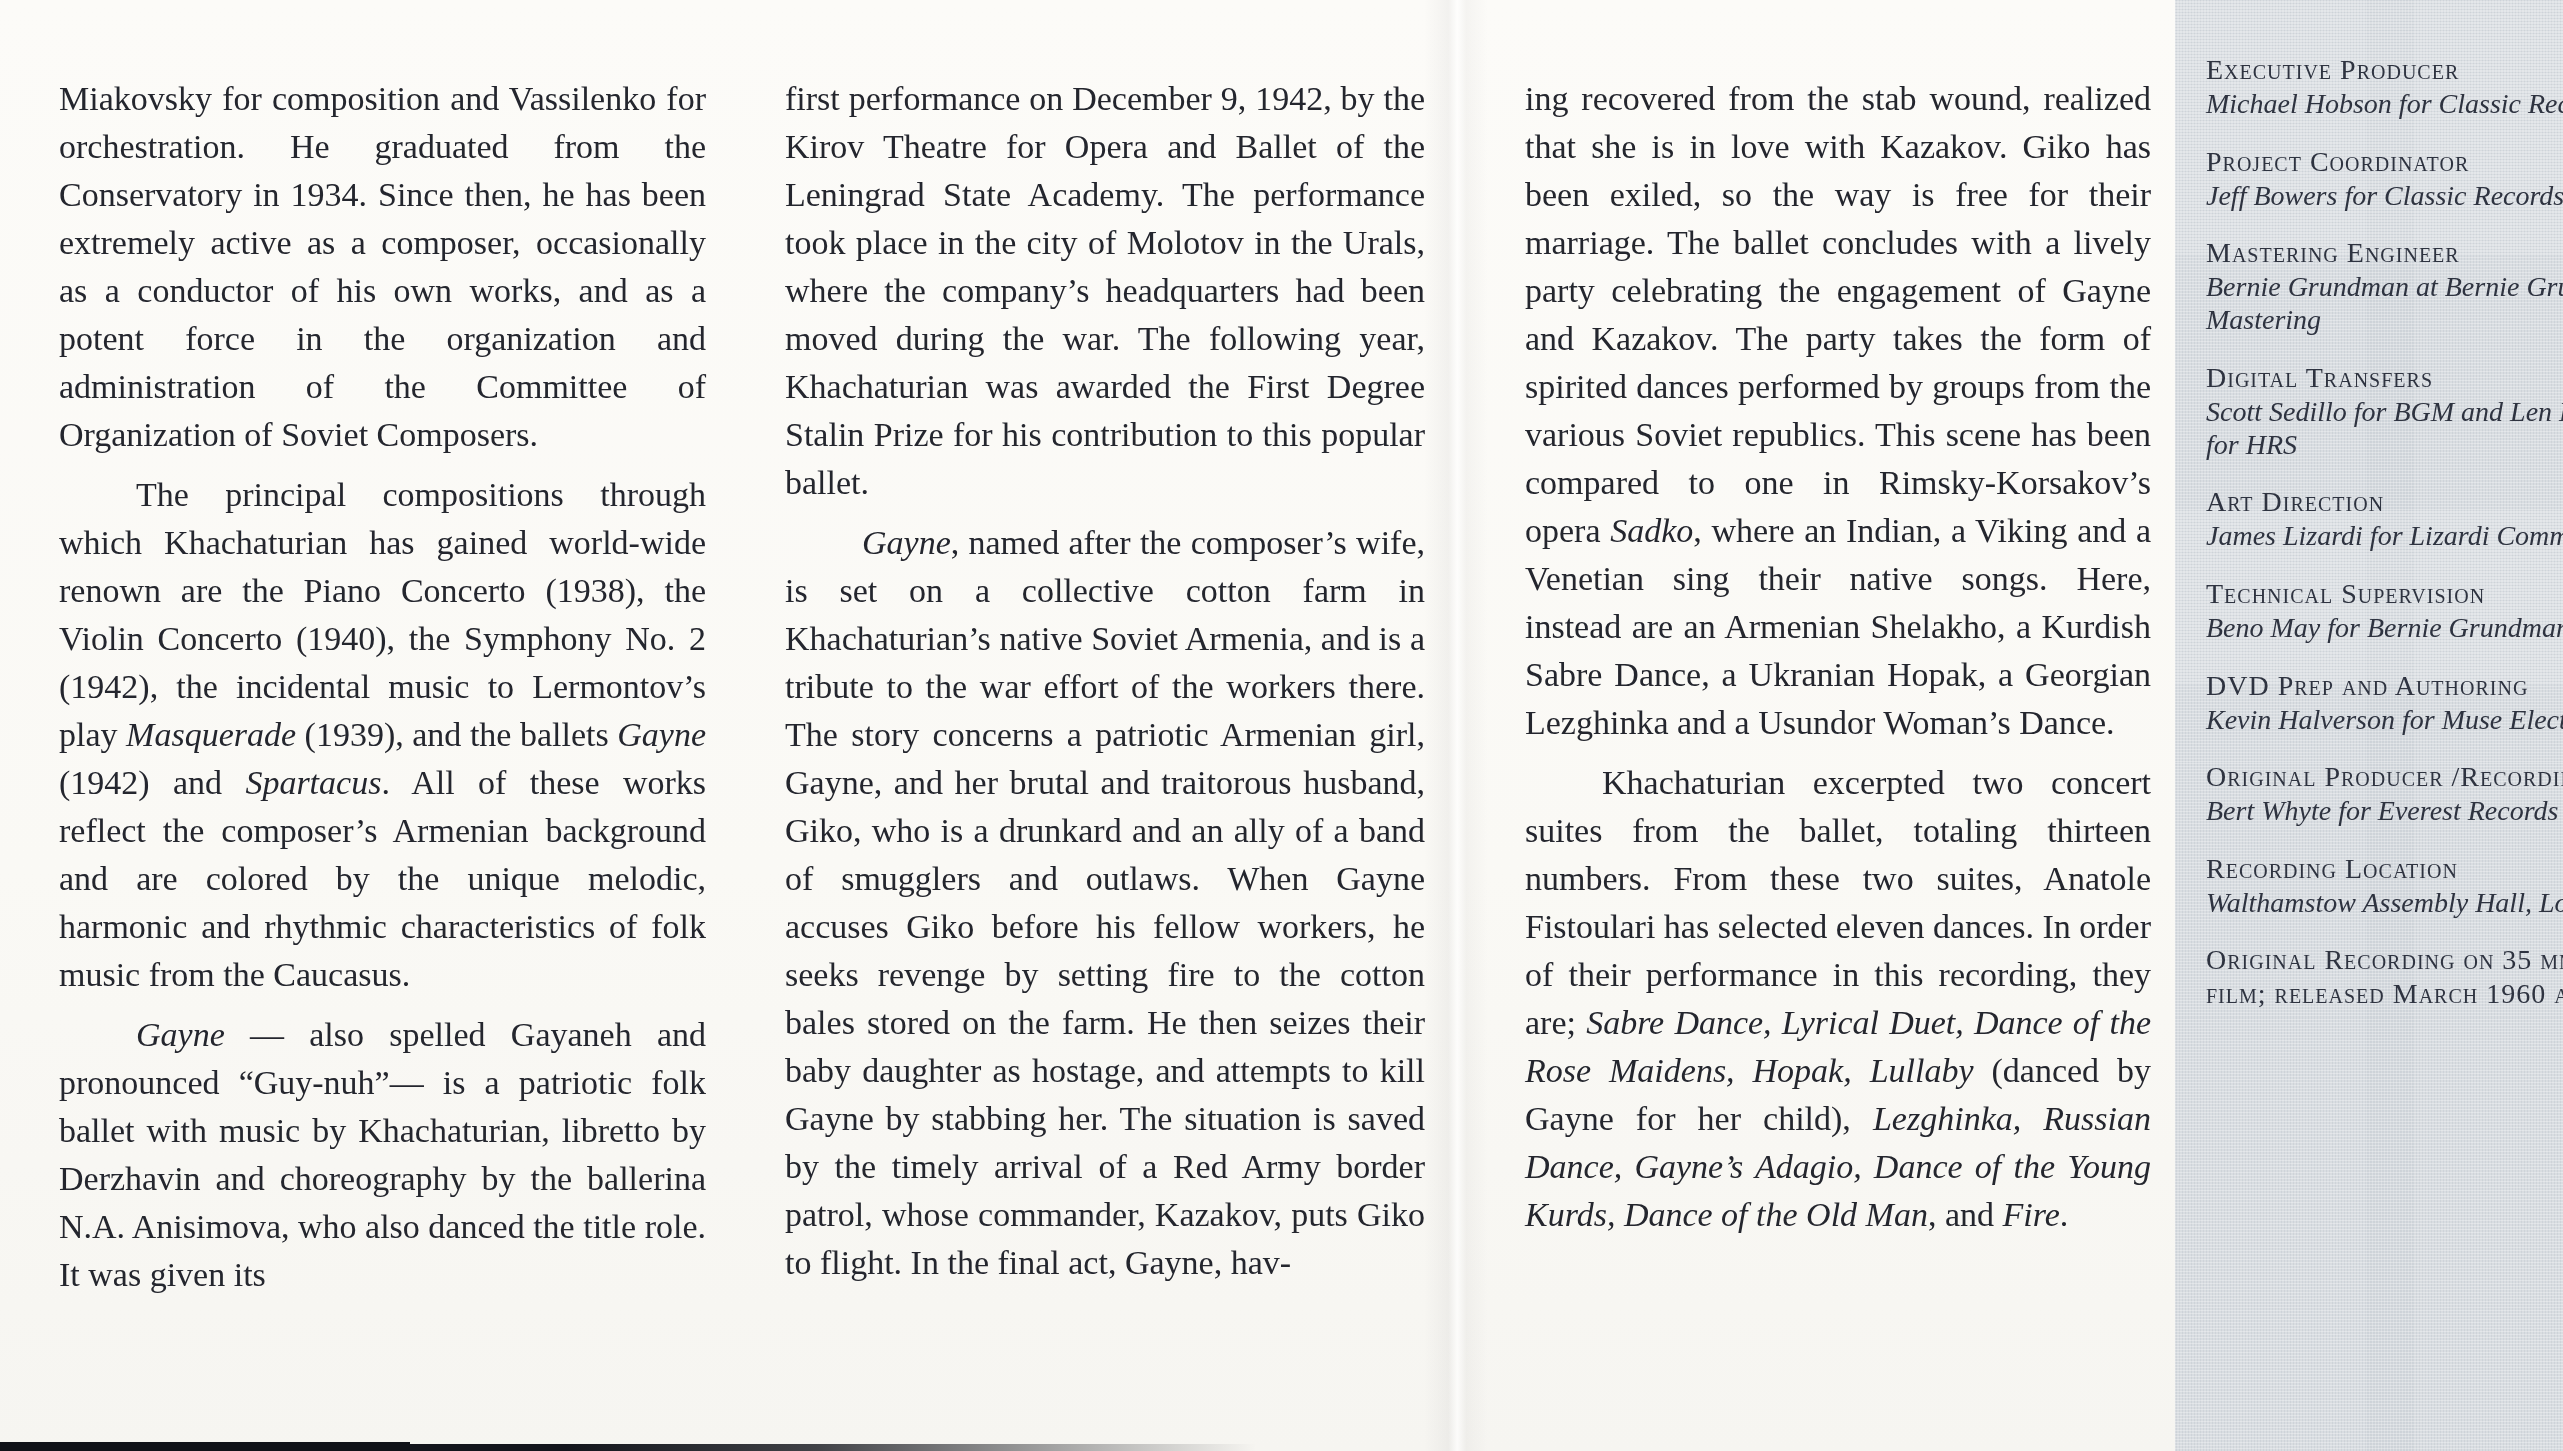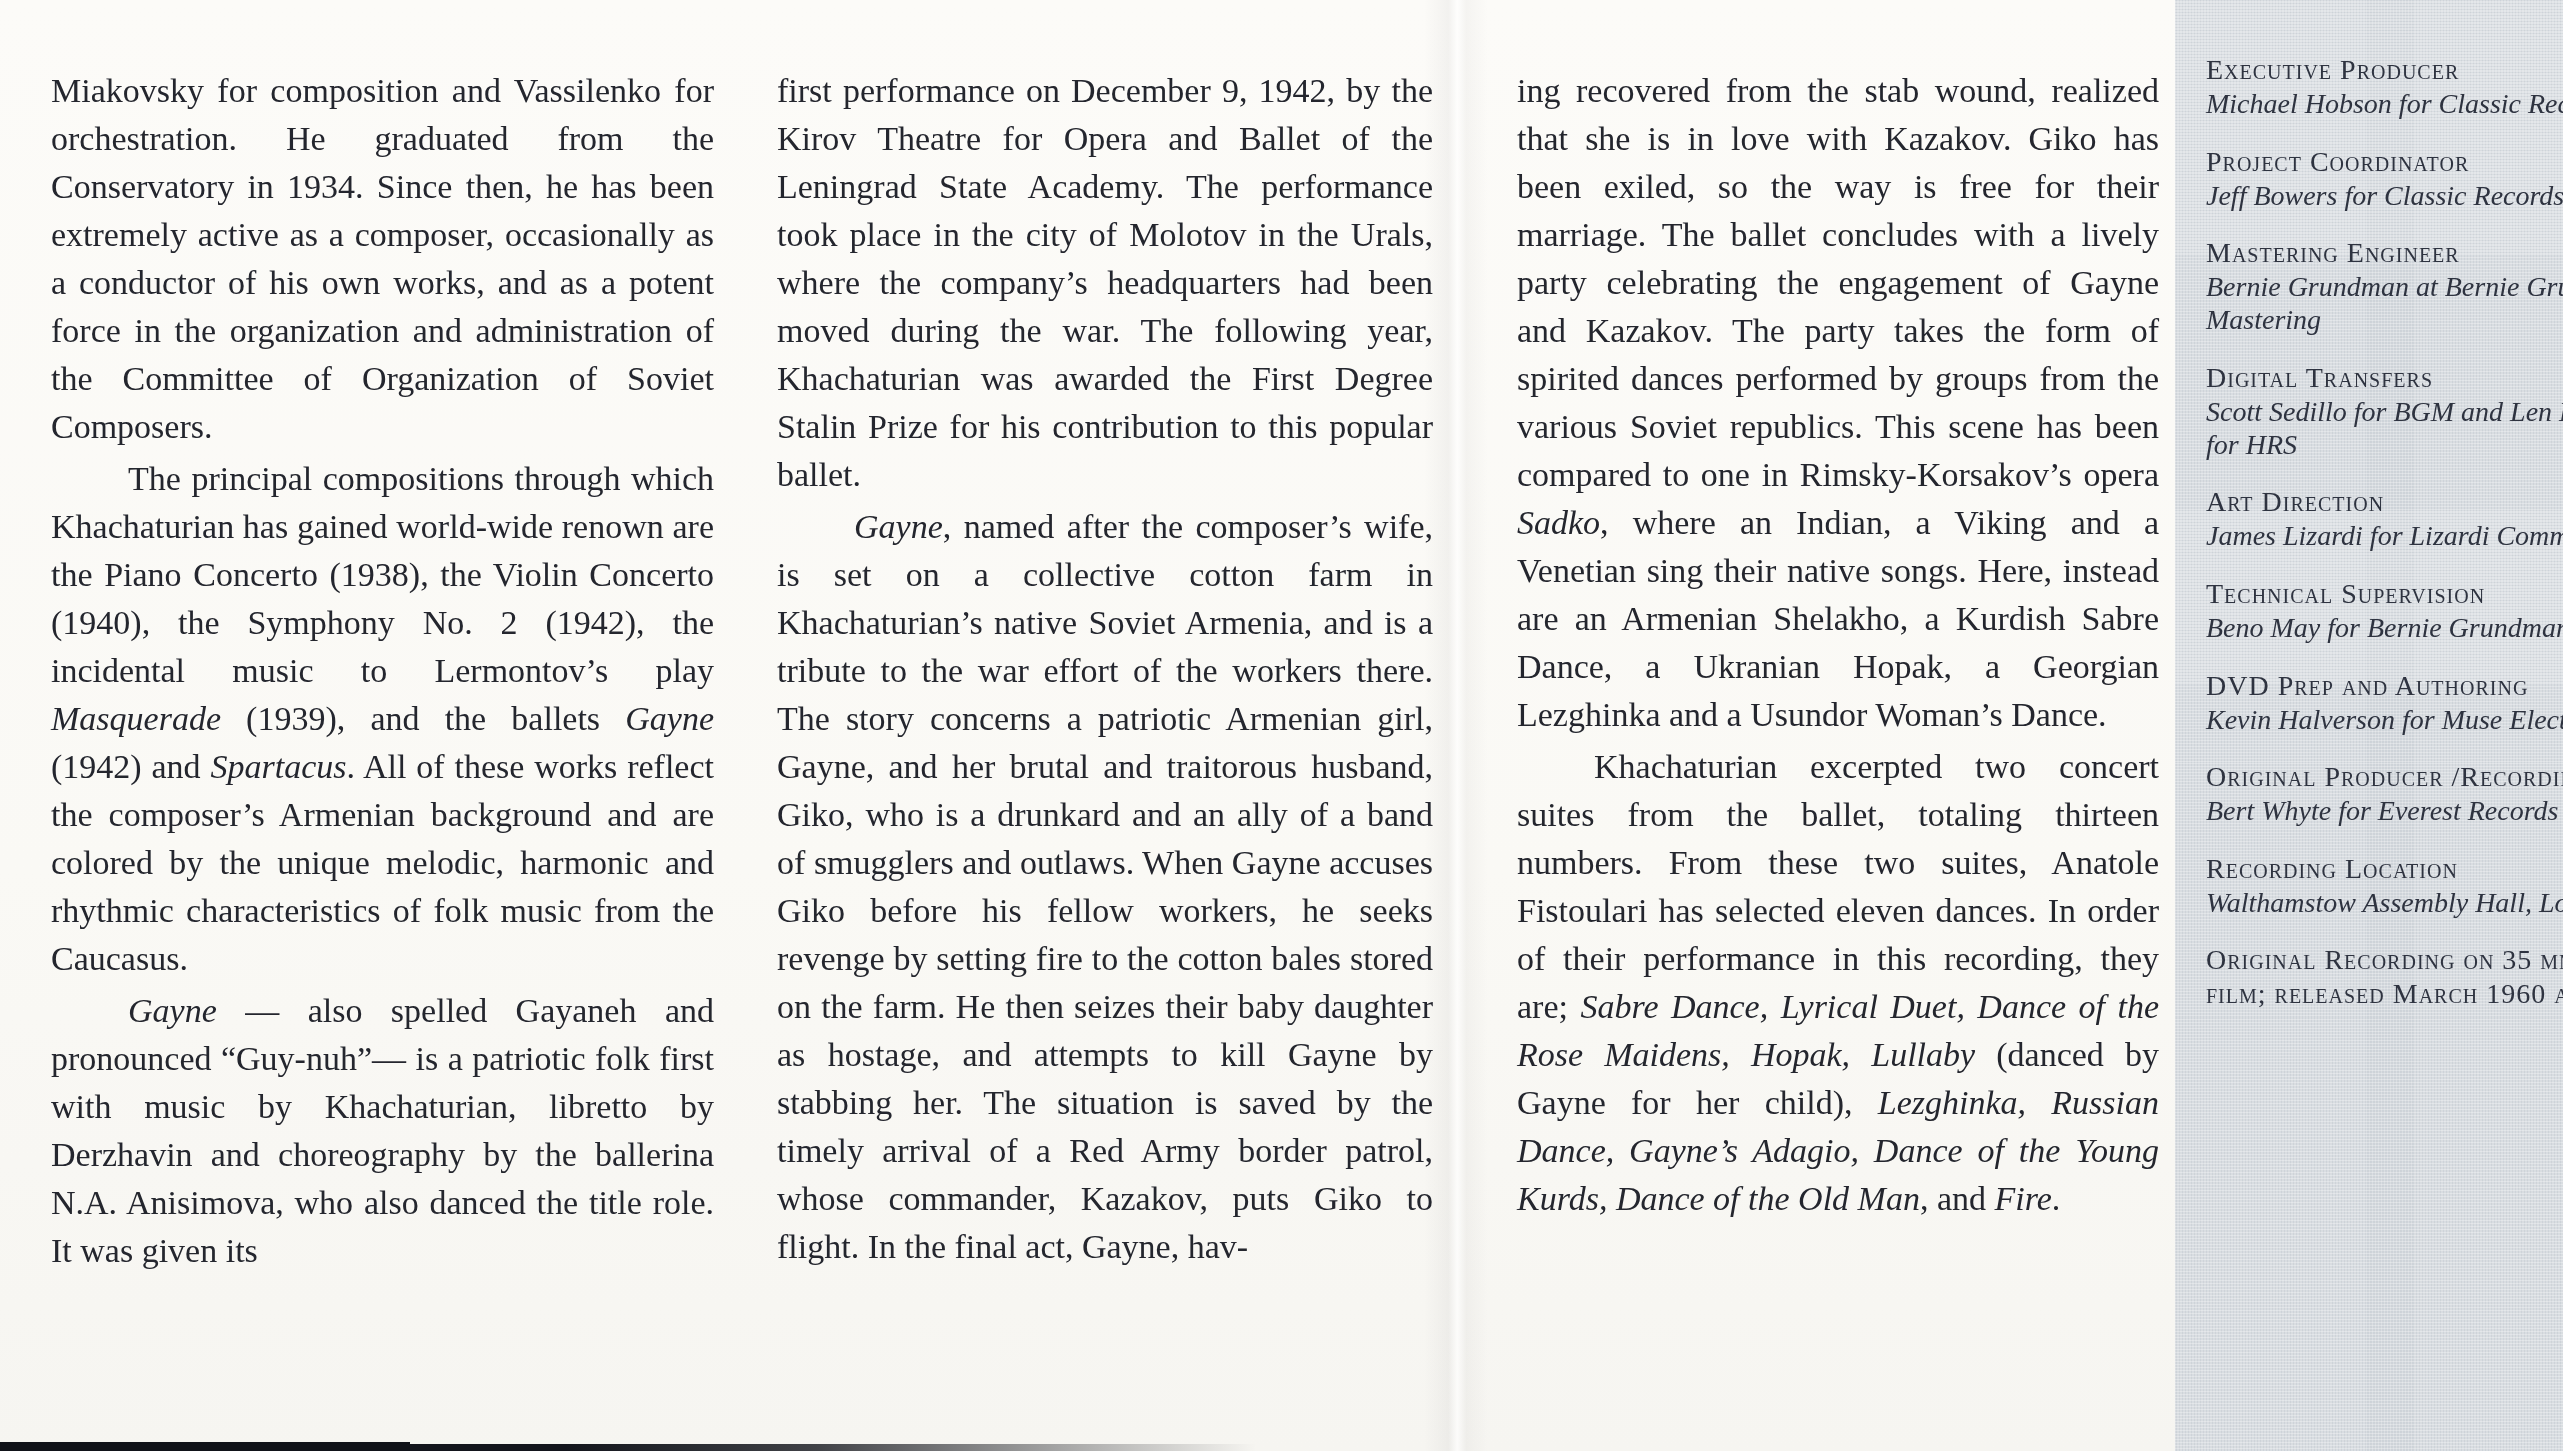--- a/index.html
+++ b/index.html
@@ -7,21 +7,21 @@
   body{width:2904px;height:1452px;position:relative;overflow:hidden;
        font-family:"Liberation Serif", serif;}
   .page{position:absolute;inset:0;background:linear-gradient(180deg,#fcfbf8 0%,#faf9f5 60%,#f6f5f1 100%);}
   .fold{position:absolute;left:1424px;top:0;width:64px;height:1452px;pointer-events:none;
         background:linear-gradient(90deg,rgba(0,0,0,0) 0%,rgba(60,60,70,0.05) 38%,rgba(255,255,255,0.65) 52%,rgba(60,60,70,0.04) 66%,rgba(0,0,0,0) 100%);}
   .col{position:absolute;top:63px;color:#24262e;font-size:34px;line-height:48px;
        text-align:justify;hyphens:auto;-webkit-hyphens:auto;overflow:hidden;}
   .c0{left:47px;width:671px;height:1353px;}
   .c1{left:773px;width:664px;height:1353px;}
   .c2{left:1513px;width:650px;height:1353px;}
-  .para{margin:4px;}
+  .para{margin:12px;}
   .para.indent{text-indent:77px;}
   .it{font-style:italic;}
   .sidebar{position:absolute;left:2175px;top:0;width:729px;height:1452px;box-sizing:border-box;
            padding:53px 29px 0 31px;color:#2e3340;
            background-color:#d9dde1;
            background-image:repeating-linear-gradient(0deg,rgba(255,255,255,0.30) 0 0.5px,rgba(0,0,0,0) 0.5px 1.5px),
                             repeating-linear-gradient(90deg,rgba(130,145,162,0.13) 0 0.5px,rgba(0,0,0,0) 0.5px 1.5px);}
   .credit{margin:0 0 24.6px 0;}
   .credit-heading{font-size:28px;line-height:34px;font-variant:small-caps;letter-spacing:1px;color:#2e3340;}
   .credit-line{font-size:28px;line-height:33px;font-style:italic;color:#2e3340;}
@@ -31,21 +31,21 @@
 </style>
 </head>
 <body>
 
 <div class="page">
   <div class="fold"></div>
 
   <div class="col c0">
       <p class="para"><span>Miakovsky for composition and Vassilenko for orchestration. He graduated from the Conservatory in 1934. Since then, he has been extremely active as a composer, occasionally as a conductor of his own works, and as a potent force in the organization and administration of the Committee of Organization of Soviet Composers.</span></p>
       <p class="para indent"><span>The principal compositions through which Khachaturian has gained world-wide renown are the Piano Concerto (1938), the Violin Concerto (1940), the Symphony No. 2 (1942), the incidental music to Lermontov’s play </span><span class="it">Masquerade</span><span> (1939), and the ballets </span><span class="it">Gayne</span><span> (1942) and </span><span class="it">Spartacus</span><span>. All of these works reflect the composer’s Armenian background and are colored by the unique melodic, harmonic and rhythmic characteristics of folk music from the Caucasus.</span></p>
-      <p class="para indent"><span class="it">Gayne</span><span> — also spelled Gayaneh and pronounced “Guy-nuh”— is a patriotic folk first with music by Khachaturian, libretto by Derzhavin and choreography by the ballerina N.A. Anisimova, who also danced the title role. It was given its</span></p>
+      <p class="para indent"><span class="it">Gayne</span><span> — also spelled Gayaneh and pronounced “Guy-nuh”— is a patriotic folk ballet with music by Khachaturian, libretto by Derzhavin and choreography by the ballerina N.A. Anisimova, who also danced the title role. It was given its</span></p>
     </div>
   <div class="col c1">
       <p class="para"><span>first performance on December 9, 1942, by the Kirov Theatre for Opera and Ballet of the Leningrad State Academy. The performance took place in the city of Molotov in the Urals, where the company’s headquarters had been moved during the war. The following year, Khachaturian was awarded the First Degree Stalin Prize for his contribution to this popular ballet.</span></p>
       <p class="para indent"><span class="it">Gayne</span><span>, named after the composer’s wife, is set on a collective cotton farm in Khachaturian’s native Soviet Armenia, and is a tribute to the war effort of the workers there. The story concerns a patriotic Armenian girl, Gayne, and her brutal and traitorous husband, Giko, who is a drunkard and an ally of a band of smugglers and outlaws. When Gayne accuses Giko before his fellow workers, he seeks revenge by setting fire to the cotton bales stored on the farm. He then seizes their baby daughter as hostage, and attempts to kill Gayne by stabbing her. The situation is saved by the timely arrival of a Red Army border patrol, whose commander, Kazakov, puts Giko to flight. In the final act, Gayne, hav-</span></p>
     </div>
   <div class="col c2">
       <p class="para"><span>ing recovered from the stab wound, realized that she is in love with Kazakov. Giko has been exiled, so the way is free for their marriage. The ballet concludes with a lively party celebrating the engagement of Gayne and Kazakov. The party takes the form of spirited dances performed by groups from the various Soviet republics. This scene has been compared to one in Rimsky-Korsakov’s opera </span><span class="it">Sadko</span><span>, where an Indian, a Viking and a Venetian sing their native songs. Here, instead are an Armenian Shelakho, a Kurdish Sabre Dance, a Ukranian Hopak, a Georgian Lezghinka and a Usundor Woman’s Dance.</span></p>
       <p class="para indent"><span>Khachaturian excerpted two concert suites from the ballet, totaling thirteen numbers. From these two suites, Anatole Fistoulari has selected eleven dances. In order of their performance in this recording, they are; </span><span class="it">Sabre Dance, Lyrical Duet, Dance of the Rose Maidens, Hopak, Lullaby</span><span> (danced by Gayne for her child), </span><span class="it">Lezghinka, Russian Dance, Gayne’s Adagio, Dance of the Young Kurds, Dance of the Old Man</span><span>, and </span><span class="it">Fire</span><span>.</span></p>
     </div>
 

